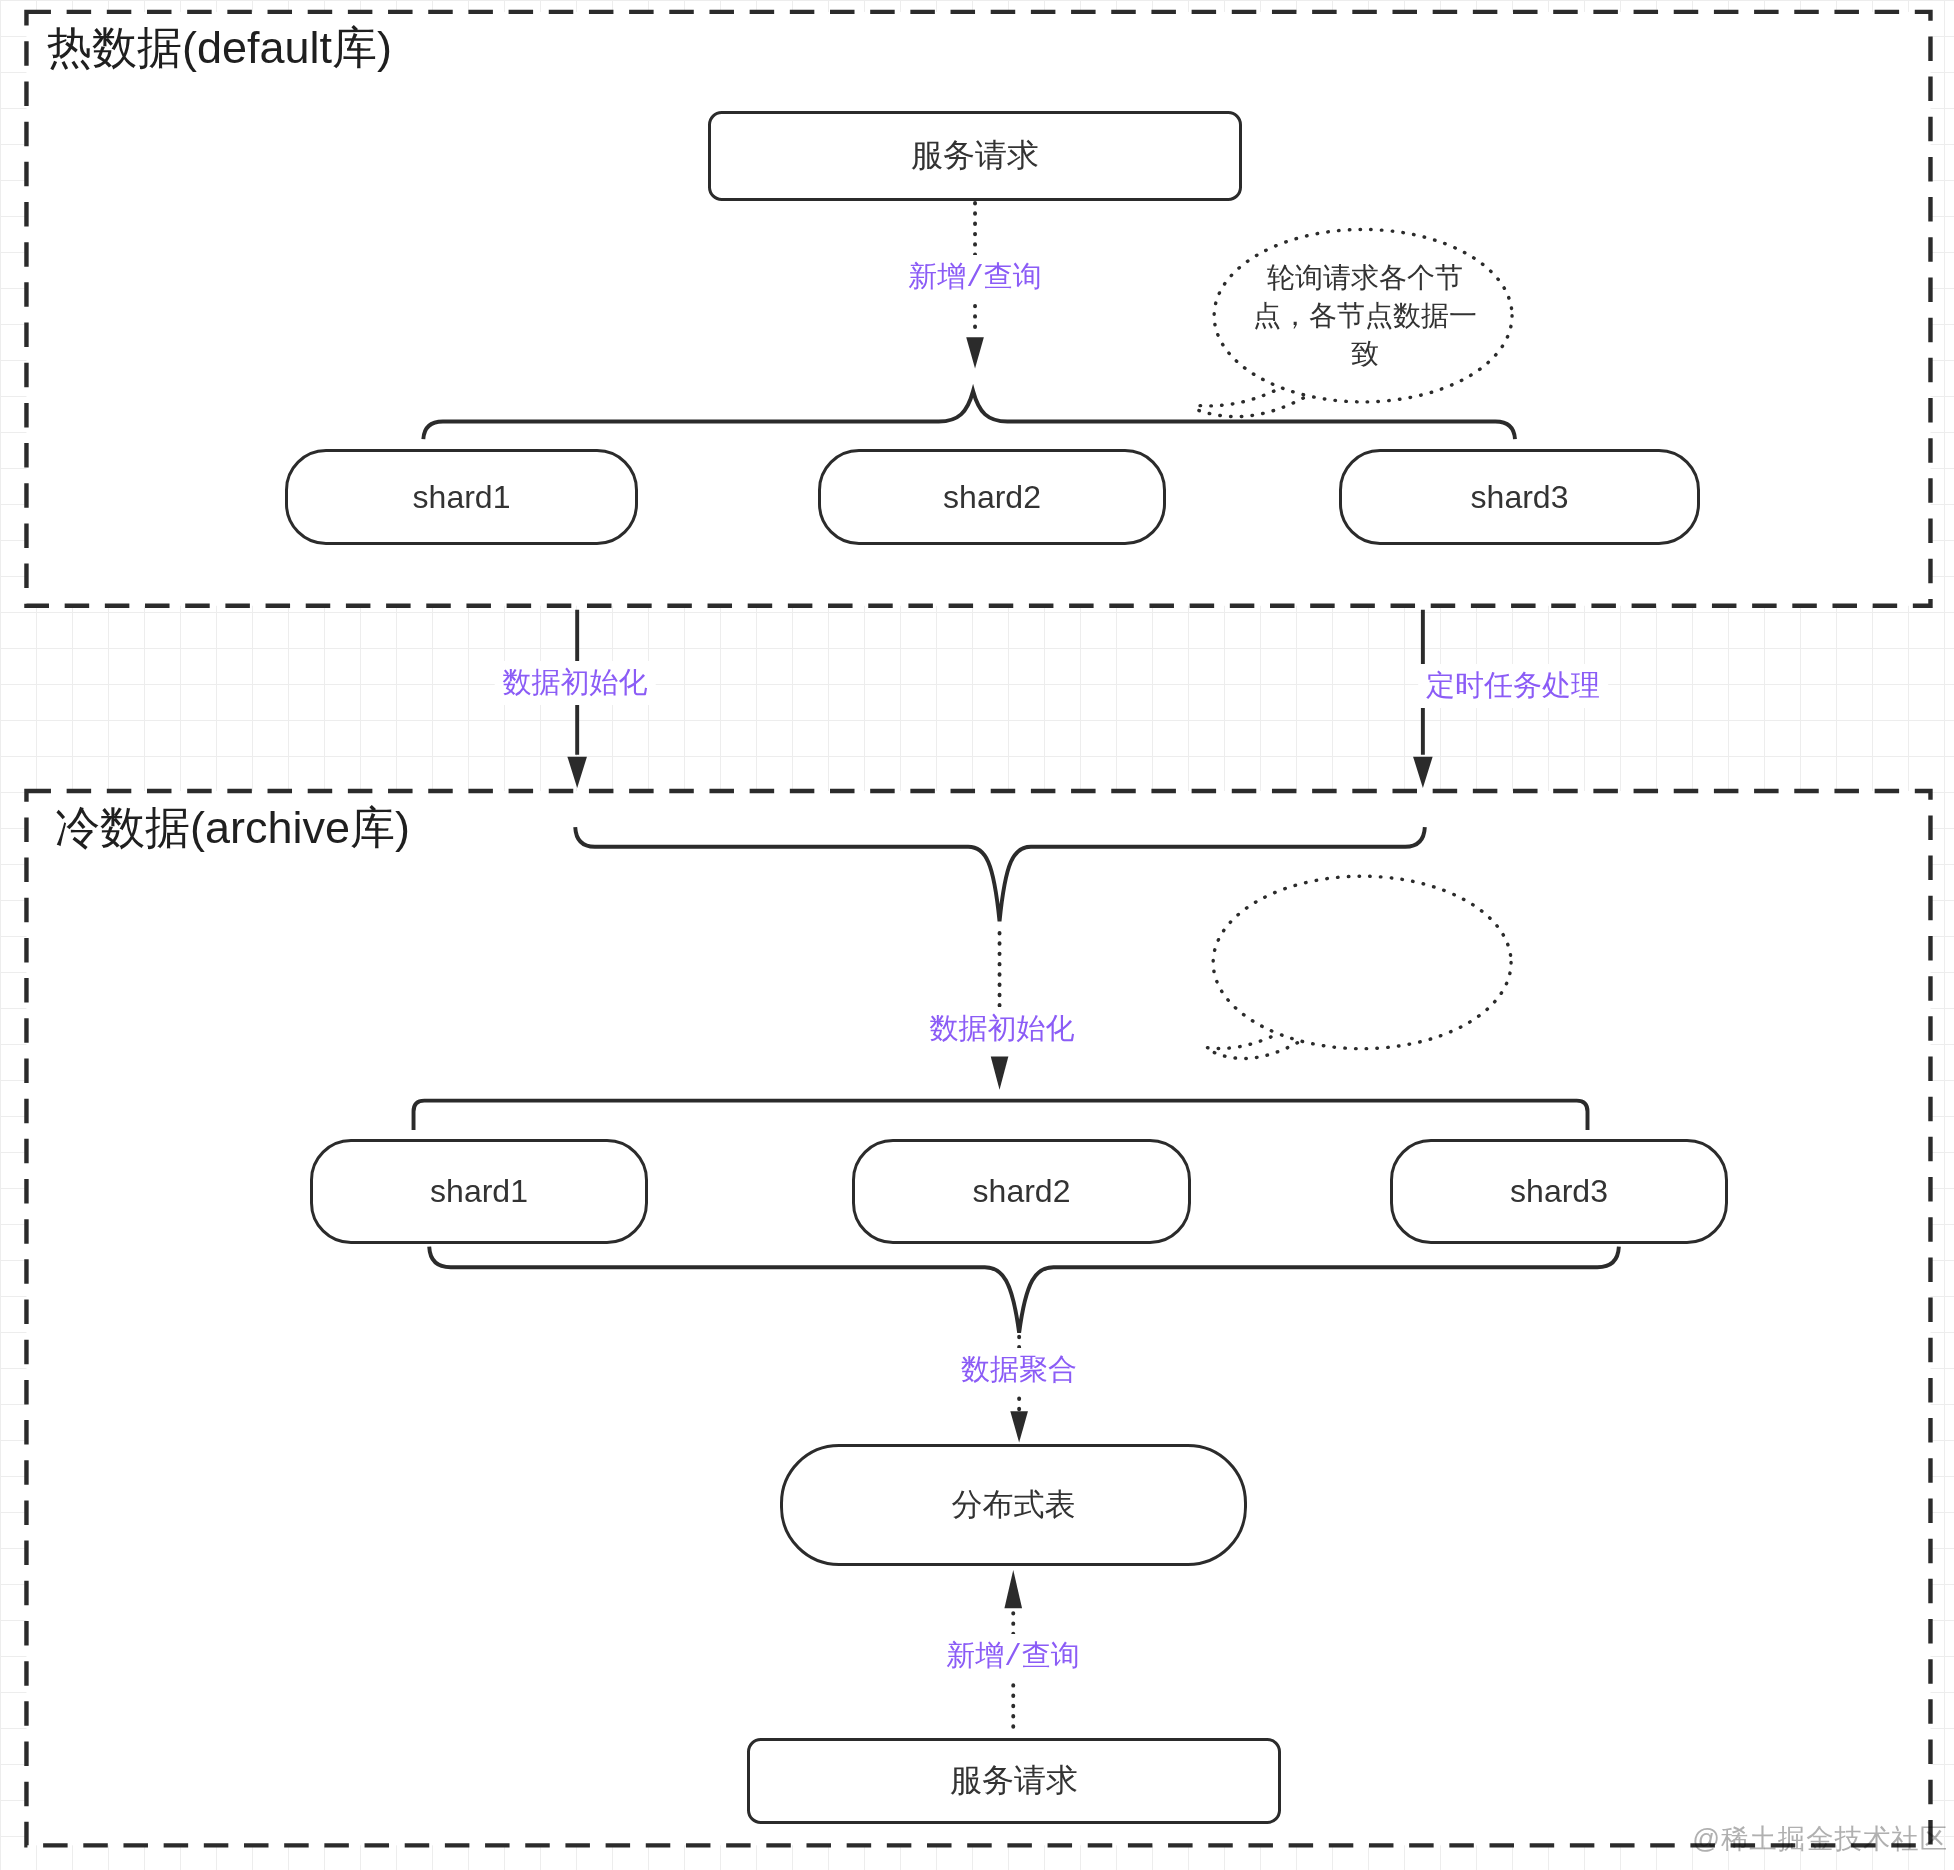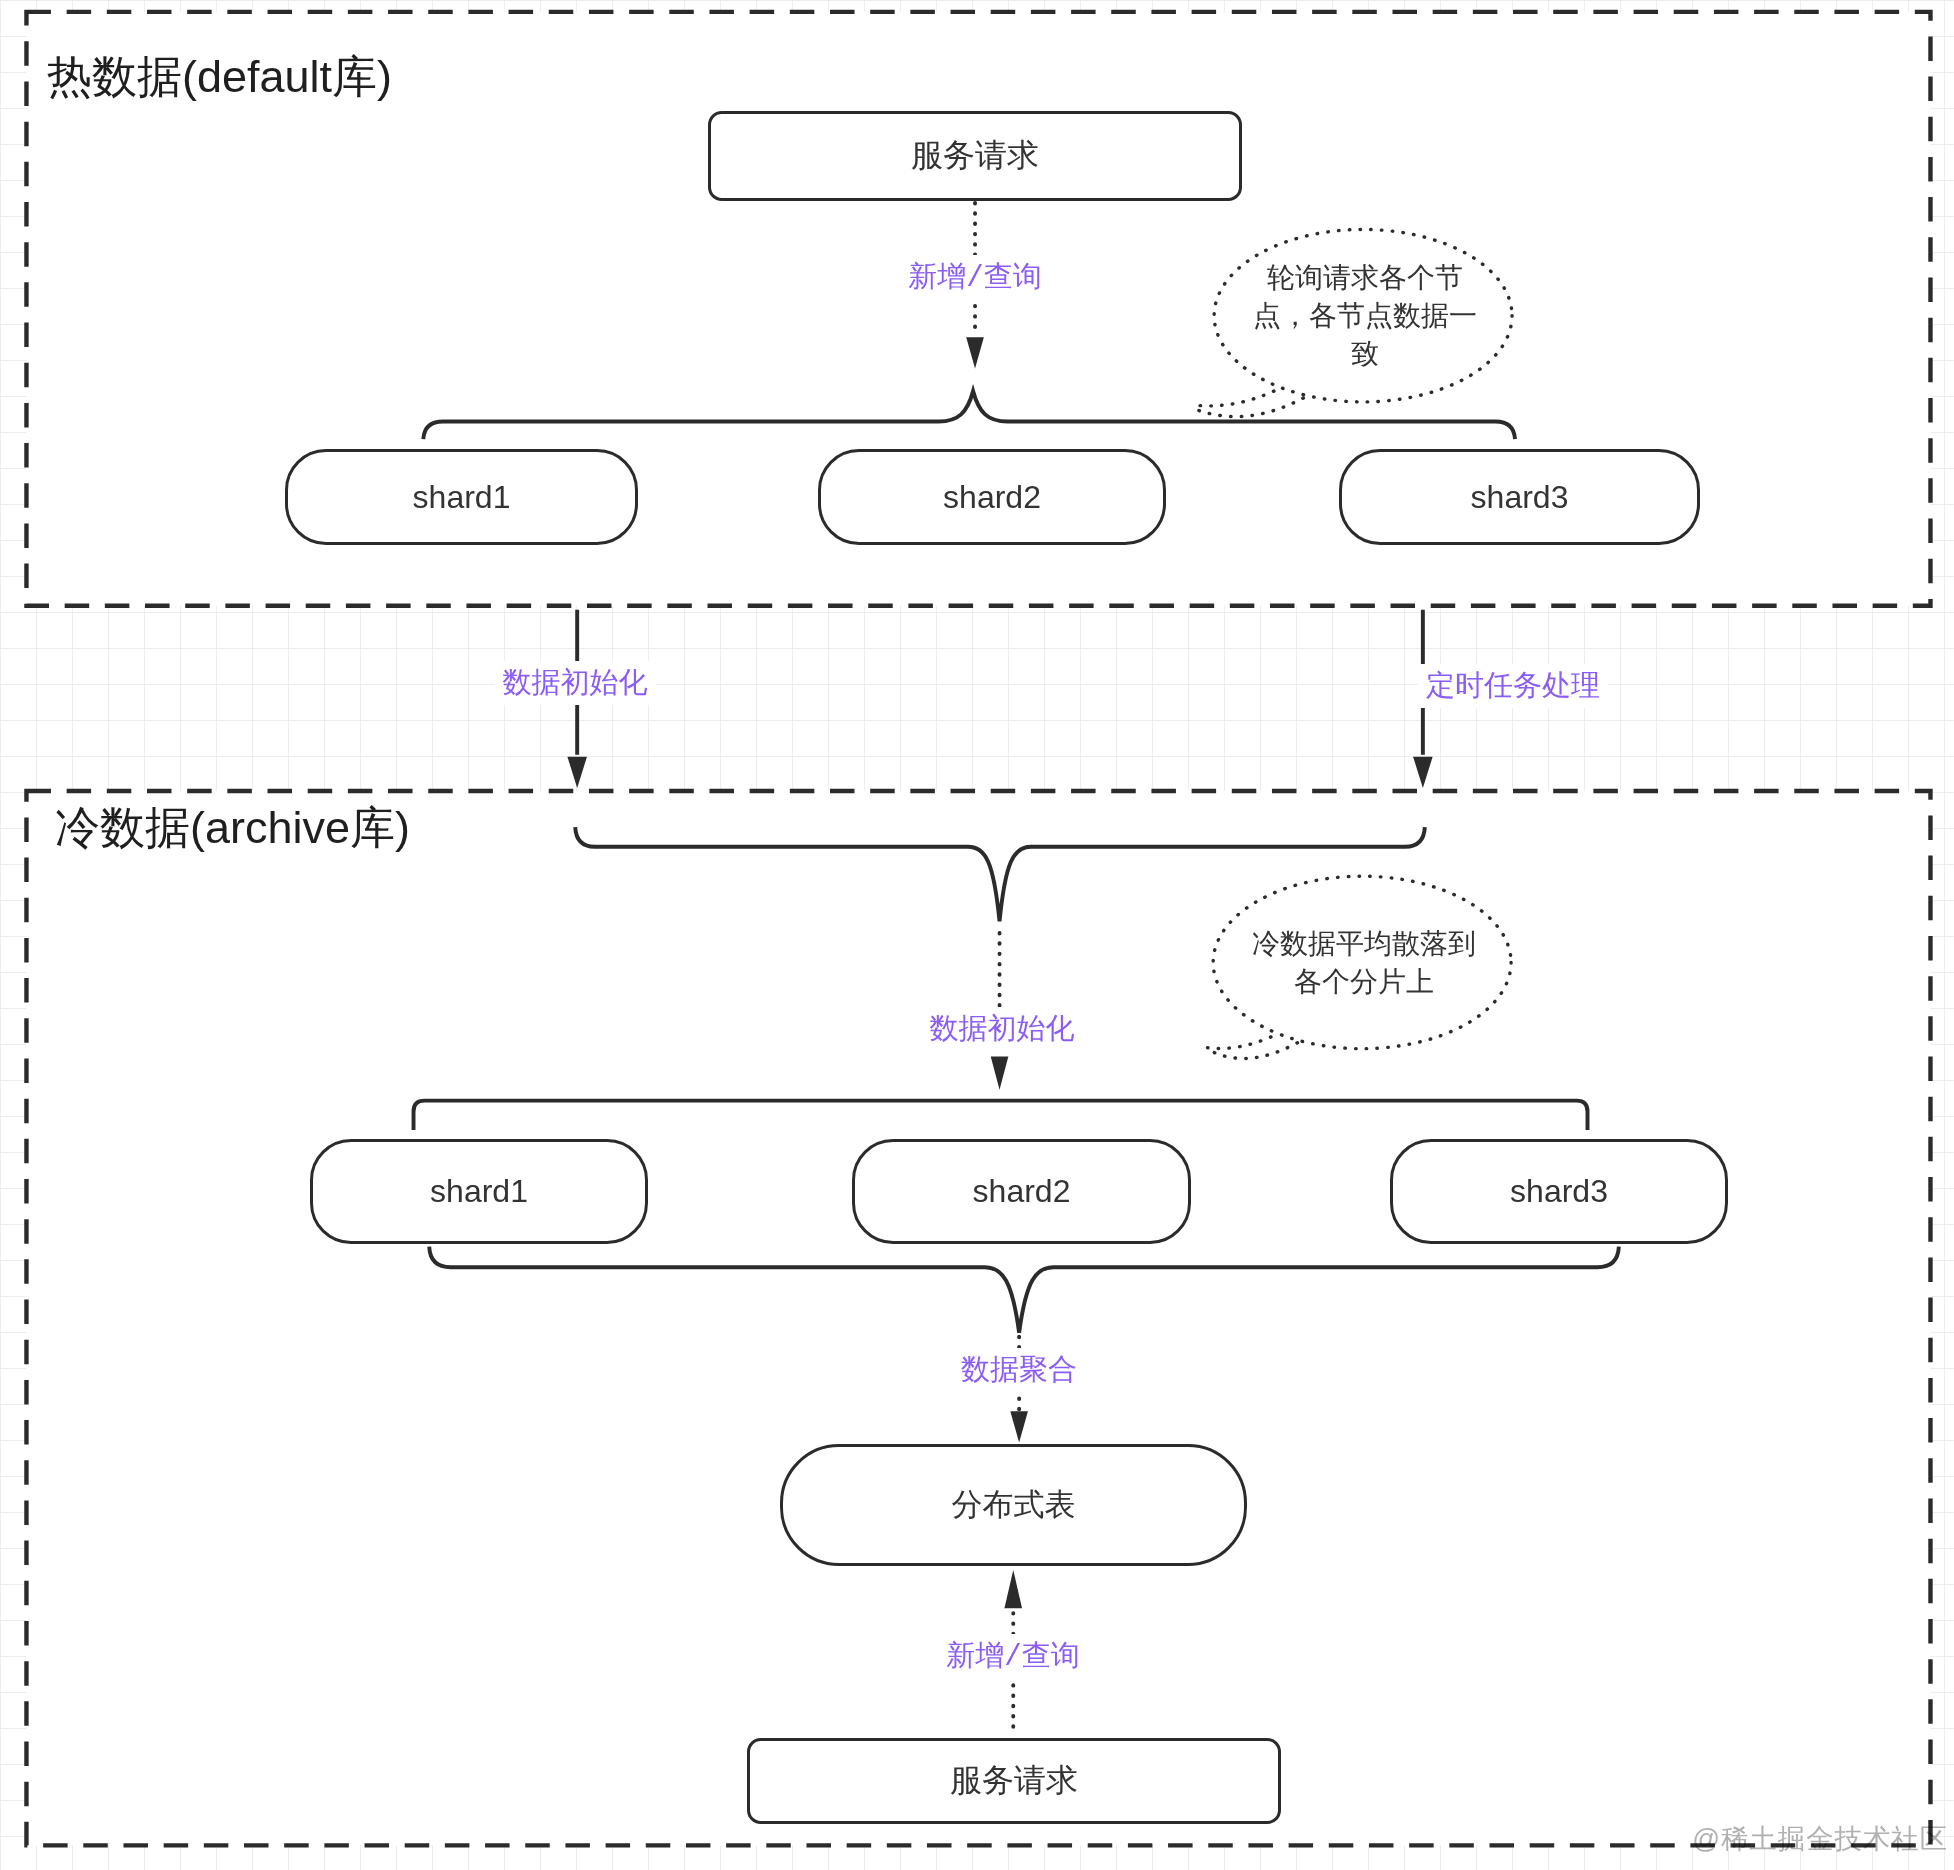--- a/index.html
+++ b/index.html
@@ -106,21 +106,21 @@
              C 1047 1307 1057 1293 1075 1293
              L 1630 1293 Q 1651 1293 1652 1272" fill="none" stroke="#2b2b2b" stroke-width="4"></path>
 
     <line x1="1040" y1="1364" x2="1040" y2="1438" stroke="#2b2b2b" stroke-width="4" stroke-dasharray="0.5 10" stroke-linecap="round"></line>
     <polygon points="1031,1440 1049,1440 1040,1472" fill="#2b2b2b"></polygon>
 
     <polygon points="1025,1641 1043,1641 1034,1602" fill="#2b2b2b"></polygon>
     <line x1="1034" y1="1646" x2="1034" y2="1770" stroke="#2b2b2b" stroke-width="4" stroke-dasharray="0.5 10" stroke-linecap="round"></line>
   </svg>
 
-  <div class="container-title" style="left:47px;top:17.6px;margin-top:29px;">热数据(default库)</div>
+  <div class="container-title" style="left:47px;top:17.6px;">热数据(default库)</div>
   <div class="container-title" style="left:47px;top:798px;margin-left:8px;">冷数据(archive库)</div>
 
   <div class="node rect" style="left:708px;top:111px;width:534px;height:90px;">服务请求</div>
 
   <div class="edge-label" style="left:975px;top:277px;">新增/查询</div>
 
   <div class="callout-text" style="left:1365px;top:316px;">
     <div>轮询请求各个节</div>
     <div>点，各节点数据一</div>
     <div>致</div>
@@ -128,24 +128,20 @@
 
   <div class="node shard" style="left:285px;top:449px;width:353px;height:96px;">shard1</div>
   <div class="node shard" style="left:818px;top:449px;width:348px;height:96px;">shard2</div>
   <div class="node shard" style="left:1339px;top:449px;width:361px;height:96px;">shard3</div>
 
   <div class="edge-label" style="left:575px;top:683px;">数据初始化</div>
   <div class="edge-label" style="left:1481px;top:686px;margin-left:32px;">定时任务处理</div>
 
   <div class="edge-label" style="left:1002px;top:1029px;">数据初始化</div>
 
-  <div class="callout-text" style="left:1364px;top:963px;">
-    <div>冷数据平均散落到</div>
-    <div>各个分片上</div>
-  </div>
 
   <div class="node shard" style="left:310px;top:1139px;width:338px;height:105px;">shard1</div>
   <div class="node shard" style="left:852px;top:1139px;width:339px;height:105px;">shard2</div>
   <div class="node shard" style="left:1390px;top:1139px;width:338px;height:105px;">shard3</div>
 
   <div class="edge-label" style="left:1019px;top:1370px;">数据聚合</div>
 
   <div class="node table" style="left:780px;top:1444px;width:467px;height:122px;font-size:31px;">分布式表</div>
 
   <div class="edge-label" style="left:1013px;top:1656px;">新增/查询</div>

